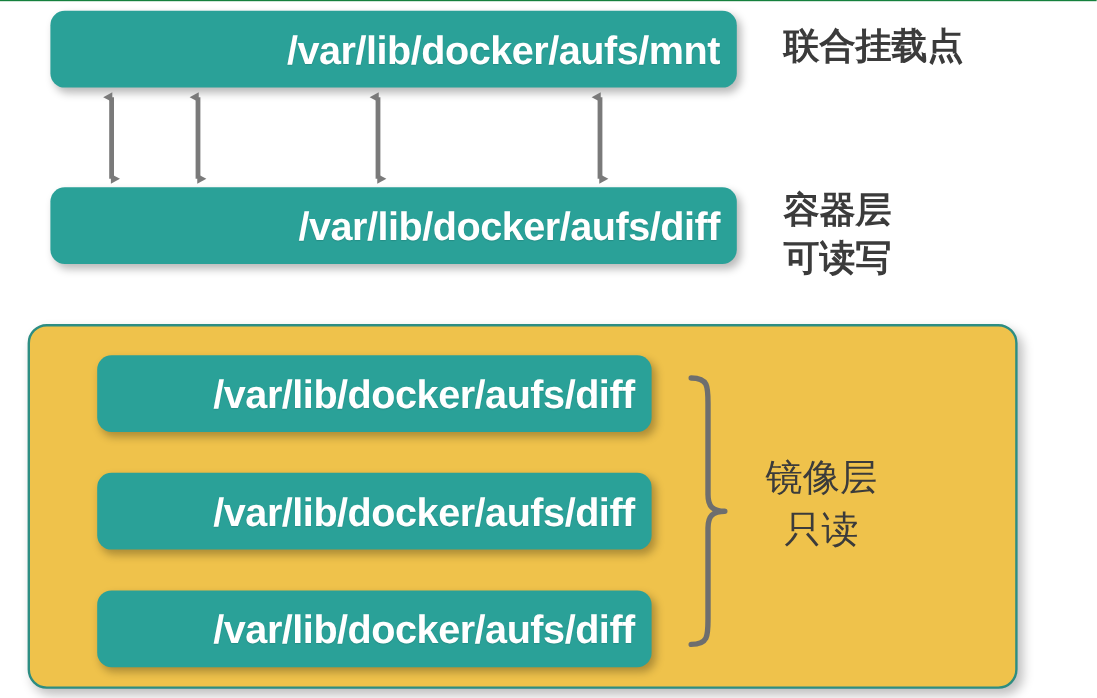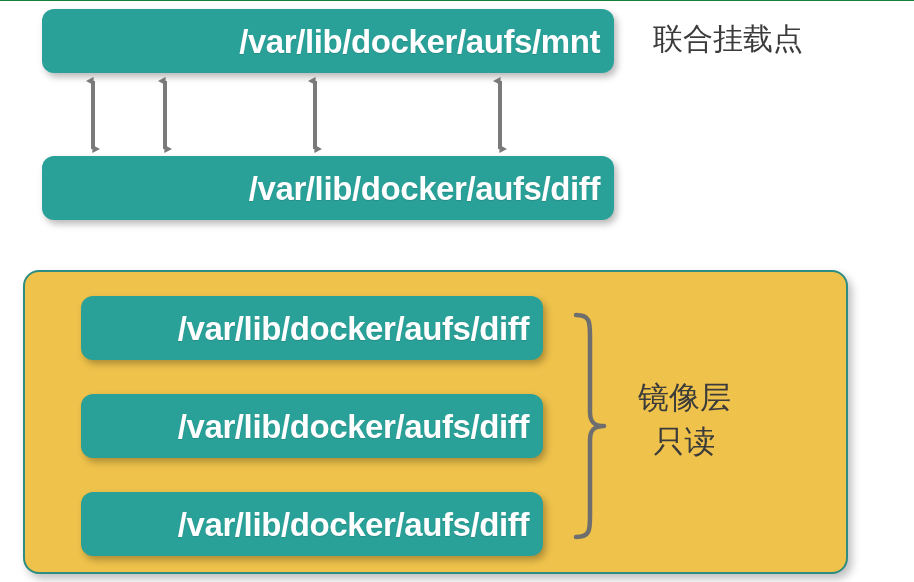--- a/index.html
+++ b/index.html
@@ -88,21 +88,21 @@
     width: 44px;
     height: 228px;
     pointer-events: none;
   }
 
   
   .side-label {
     position: absolute;
     color: #3b3b3b;
     font-size: 30px;
-    font-weight: normal;
+    font-weight: bold;
     line-height: 1.32;
     white-space: pre-line;
   }
   #label-mount {
     left: 653px;
     top: 18px;
   }
   #label-container {
     left: 653px;
     top: 155px;
@@ -179,14 +179,16 @@
                L 20 204
                C 20 218, 20 225, 6 225" fill="none" stroke="#6e6e6e" stroke-width="4.5" stroke-linecap="round" stroke-linejoin="round"></path>
     </svg>
 
     <div id="label-image">镜像层
 只读</div>
   </div>
 
   <div class="side-label" id="label-mount">联合挂载点</div>
 
+  <div class="side-label" id="label-container">容器层
+可读写</div>
 
 </div>
 
 </body></html>

